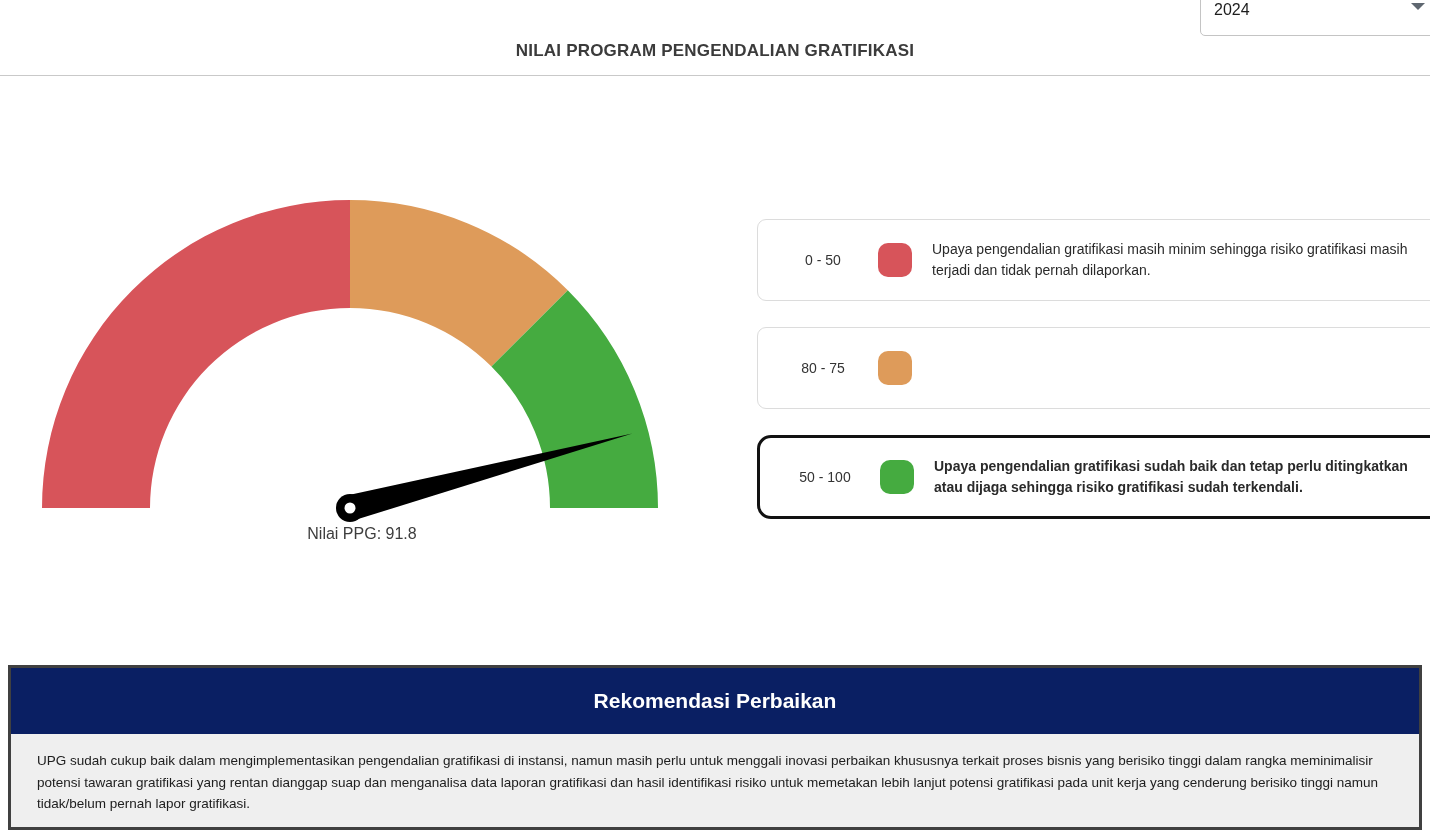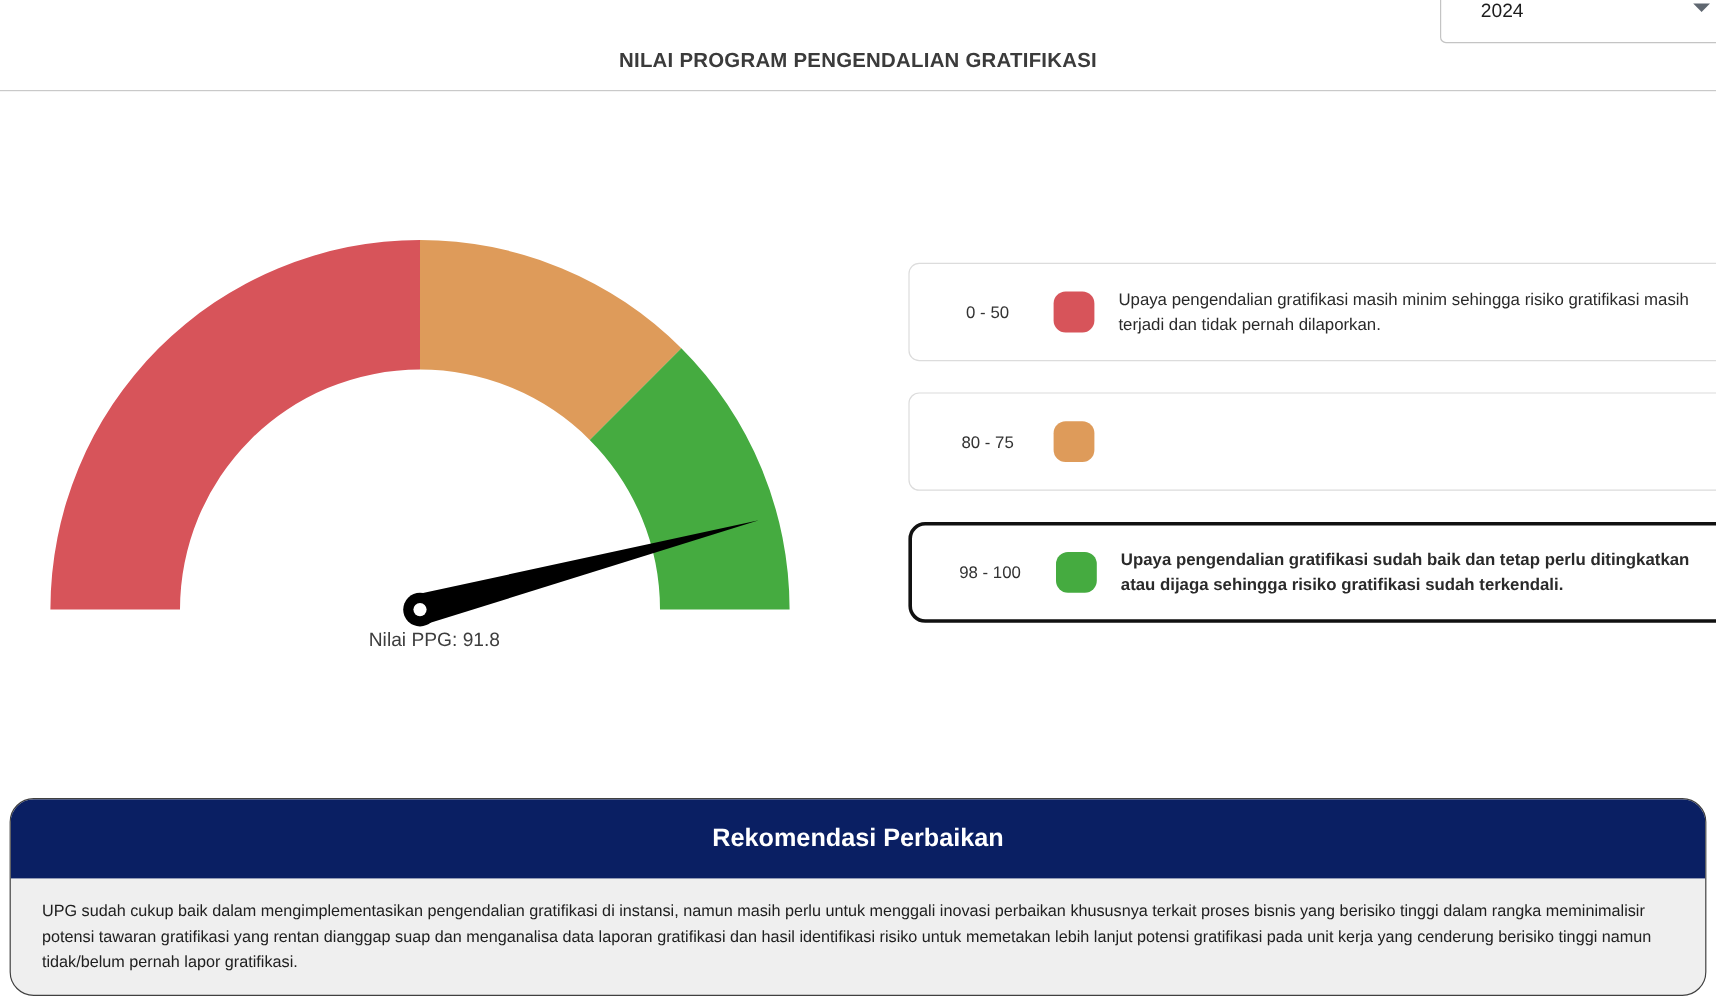--- a/index.html
+++ b/index.html
@@ -24,21 +24,21 @@
   }
   
   .year-select {
     position: absolute; left: 1200px; top: -20px;
     width: 246px; height: 56px;
     border: 1px solid #c4c4c4; border-radius: 5px;
     background: #fff;
   }
   .year-value {
     position: absolute; left: 13px; top: 20px;
-    font-size: 16px; color: #1d1d1d; margin-left: 20px;
+    font-size: 16px; color: #1d1d1d;
   }
   .year-arrow {
     position: absolute; right: 20px; top: 22px;
     width: 0; height: 0;
     border-left: 7px solid transparent;
     border-right: 7px solid transparent;
     border-top: 7px solid #5f6770;
   }
 
   
@@ -75,21 +75,21 @@
     flex: 1 1 auto;
     font-size: 14px; line-height: 1.5; color: #2a2a2a;
     padding-right: 6px;
   }
   .legend-card.active .legend-desc { font-weight: bold; }
 
   
   .rec-panel {
     position: absolute; left: 8px; top: 665px;
     width: 1414px; height: 165px;
-    border: 1px solid #404040; border-radius: 20px;
+    border: 3px solid #404040; border-radius: 0;
     background: #efefef; overflow: hidden;
   }
   .rec-header {
     height: 66px; background: #0a1f63;
     display: flex; align-items: center; justify-content: center;
   }
   .rec-header-title {
     color: #fff; font-size: 21px; font-weight: bold;
   }
   .rec-body {
@@ -132,21 +132,21 @@
     <div class="legend-card">
       <div class="legend-range">0 - 50</div>
       <div class="legend-swatch" style="background: rgb(215, 84, 90);"></div>
       <div class="legend-desc">Upaya pengendalian gratifikasi masih minim sehingga risiko gratifikasi masih terjadi dan tidak pernah dilaporkan.</div>
     </div>
     <div class="legend-card">
       <div class="legend-range">80 - 75</div>
       <div class="legend-swatch" style="background: rgb(222, 155, 90);"></div>
     </div>
     <div class="legend-card active">
-      <div class="legend-range">98 - 100</div>
+      <div class="legend-range">50 - 100</div>
       <div class="legend-swatch" style="background: rgb(69, 171, 64);"></div>
       <div class="legend-desc">Upaya pengendalian gratifikasi sudah baik dan tetap perlu ditingkatkan atau dijaga sehingga risiko gratifikasi sudah terkendali.</div>
     </div>
   </div>
 
   <div class="rec-panel">
     <div class="rec-header">
       <div class="rec-header-title">Rekomendasi Perbaikan</div>
     </div>
     <div class="rec-body">UPG sudah cukup baik dalam mengimplementasikan pengendalian gratifikasi di instansi, namun masih perlu untuk menggali inovasi perbaikan khususnya terkait proses bisnis yang berisiko tinggi dalam rangka meminimalisir potensi tawaran gratifikasi yang rentan dianggap suap dan menganalisa data laporan gratifikasi dan hasil identifikasi risiko untuk memetakan lebih lanjut potensi gratifikasi pada unit kerja yang cenderung berisiko tinggi namun tidak/belum pernah lapor gratifikasi.</div>

